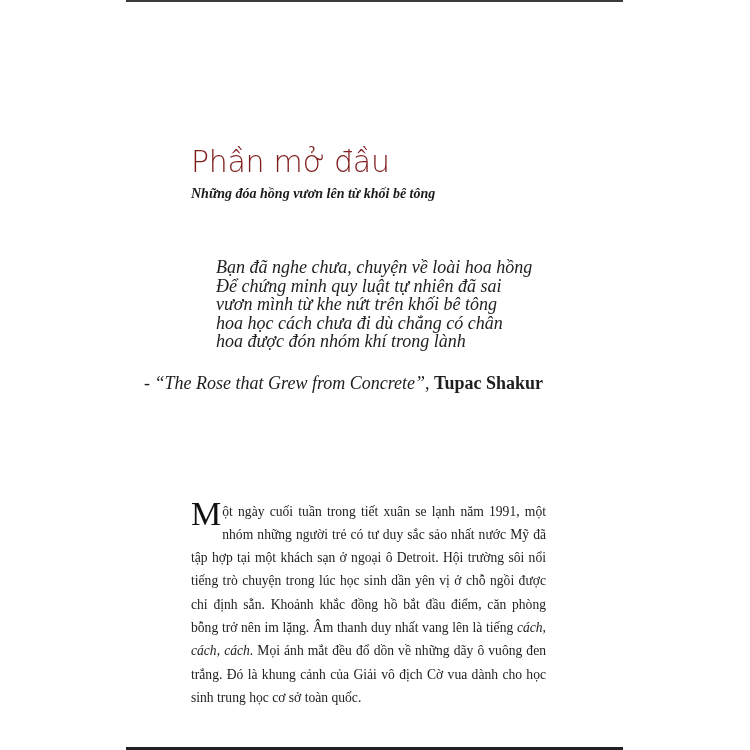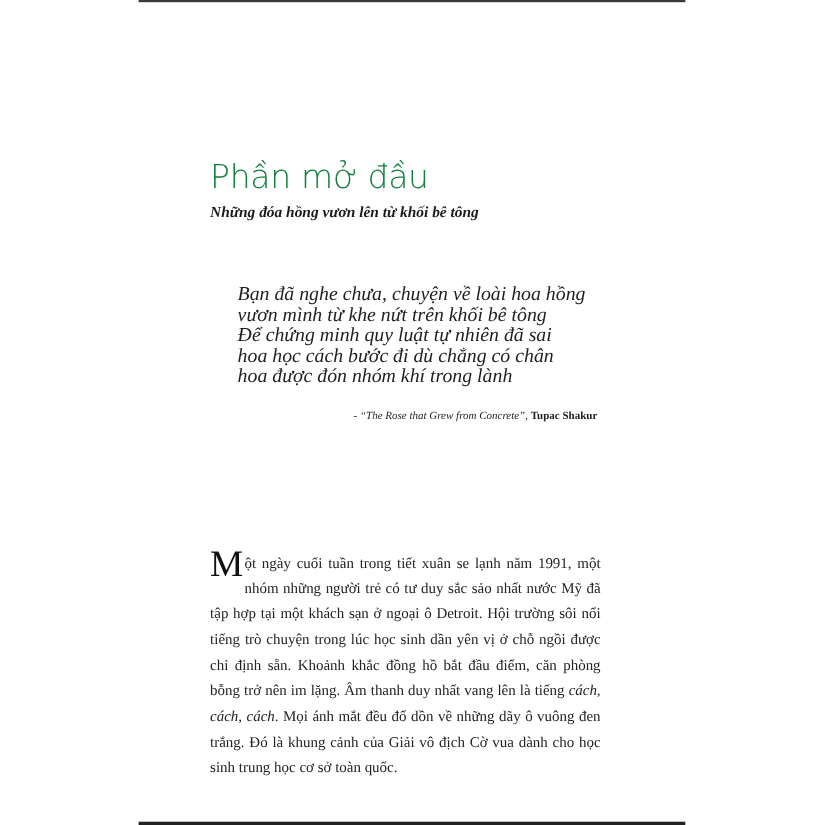--- a/index.html
+++ b/index.html
@@ -26,21 +26,21 @@
     .rule.bottom { top: 747px; height: 3px; background: #222; }
 
     .chapter-title {
       position: absolute;
       left: 191px;
       top: 124px;
       font-family: "DejaVu Sans", sans-serif;
       font-weight: 300;
       font-size: 30px;
       letter-spacing: -0.3px;
-      color: #15803d;
+      color: #7f1d1d;
       white-space: nowrap;
     }
     .chapter-subtitle {
       position: absolute;
       left: 191px;
       top: 186px;
       font-family: "Liberation Serif", serif;
       font-style: italic;
       font-weight: bold;
       font-size: 14px;
@@ -58,21 +58,21 @@
       font-style: italic;
       font-size: 18px;
       line-height: 18.5px;
       color: #1e1e1e;
       white-space: nowrap;
     }
     .attribution {
       position: absolute;
       right: 207px;
       top: 373px;
-      font-size: 10px;
+      font-size: 18px;
       color: #1e1e1e;
       white-space: nowrap;
     }
     .attribution .dash { font-style: normal; }
     .attribution .work { font-style: italic; }
     .attribution .author { font-weight: bold; font-style: normal; }
 
     .body-text {
       position: absolute;
       left: 191px;
@@ -98,23 +98,23 @@
 <body>
 
 <div class="rule top"></div>
 
 <h1 class="chapter-title">Phần mở đầu</h1>
 
 <div class="chapter-subtitle">Những đóa hồng vươn lên từ khối bê tông</div>
 
 <div class="epigraph">
   <div class="line">Bạn đã nghe chưa, chuyện về loài hoa hồng</div>
+  <div class="line">Để chứng minh quy luật tự nhiên đã sai</div>
   <div class="line">vươn mình từ khe nứt trên khối bê tông</div>
-  <div class="line">Để chứng minh quy luật tự nhiên đã sai</div>
-  <div class="line">hoa học cách bước đi dù chẳng có chân</div>
+  <div class="line">hoa học cách chưa đi dù chẳng có chân</div>
   <div class="line">hoa được đón nhóm khí trong lành</div>
 </div>
 
 <div class="attribution">
   <span class="dash">- </span><span class="work">“The Rose that Grew from Concrete”</span><span>, </span><span class="author">Tupac Shakur</span>
 </div>
 
 <p class="body-text"><span class="dropcap">M</span><span>ột ngày cuối tuần trong tiết xuân se lạnh năm 1991, một nhóm những người trẻ có tư duy sắc sảo nhất nước Mỹ đã tập hợp tại một khách sạn ở ngoại ô Detroit. Hội trường sôi nổi tiếng trò chuyện trong lúc học sinh dần yên vị ở chỗ ngồi được chỉ định sẵn. Khoảnh khắc đồng hồ bắt đầu điểm, căn phòng bỗng trở nên im lặng. Âm thanh duy nhất vang lên là tiếng </span><span class="em">cách, cách, cách</span><span>. Mọi ánh mắt đều đổ dồn về những dãy ô vuông đen trắng. Đó là khung cảnh của Giải vô địch Cờ vua dành cho học sinh trung học cơ sở toàn quốc.</span></p>
 
 <div class="rule bottom"></div>

